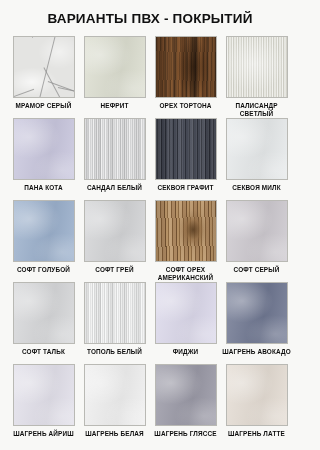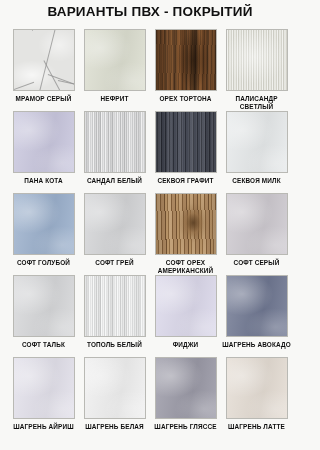--- a/index.html
+++ b/index.html
@@ -19,21 +19,21 @@
     height: 450px;
     background: #f8f8f6;
     box-sizing: border-box;
   }
   .page-title {
     text-align: center;
     font-size: 13.5px;
     font-weight: bold;
     color: #101010;
     letter-spacing: 0.2px;
-    padding-top: 5px;
+    padding-top: 12px;
     margin: 0;
     line-height: 1.1;
   }
   .grid {
     margin-top: 9px;
     display: grid;
     grid-template-columns: repeat(4, 71px);
     justify-content: center;
     column-gap: 0px;
     row-gap: 0px;

